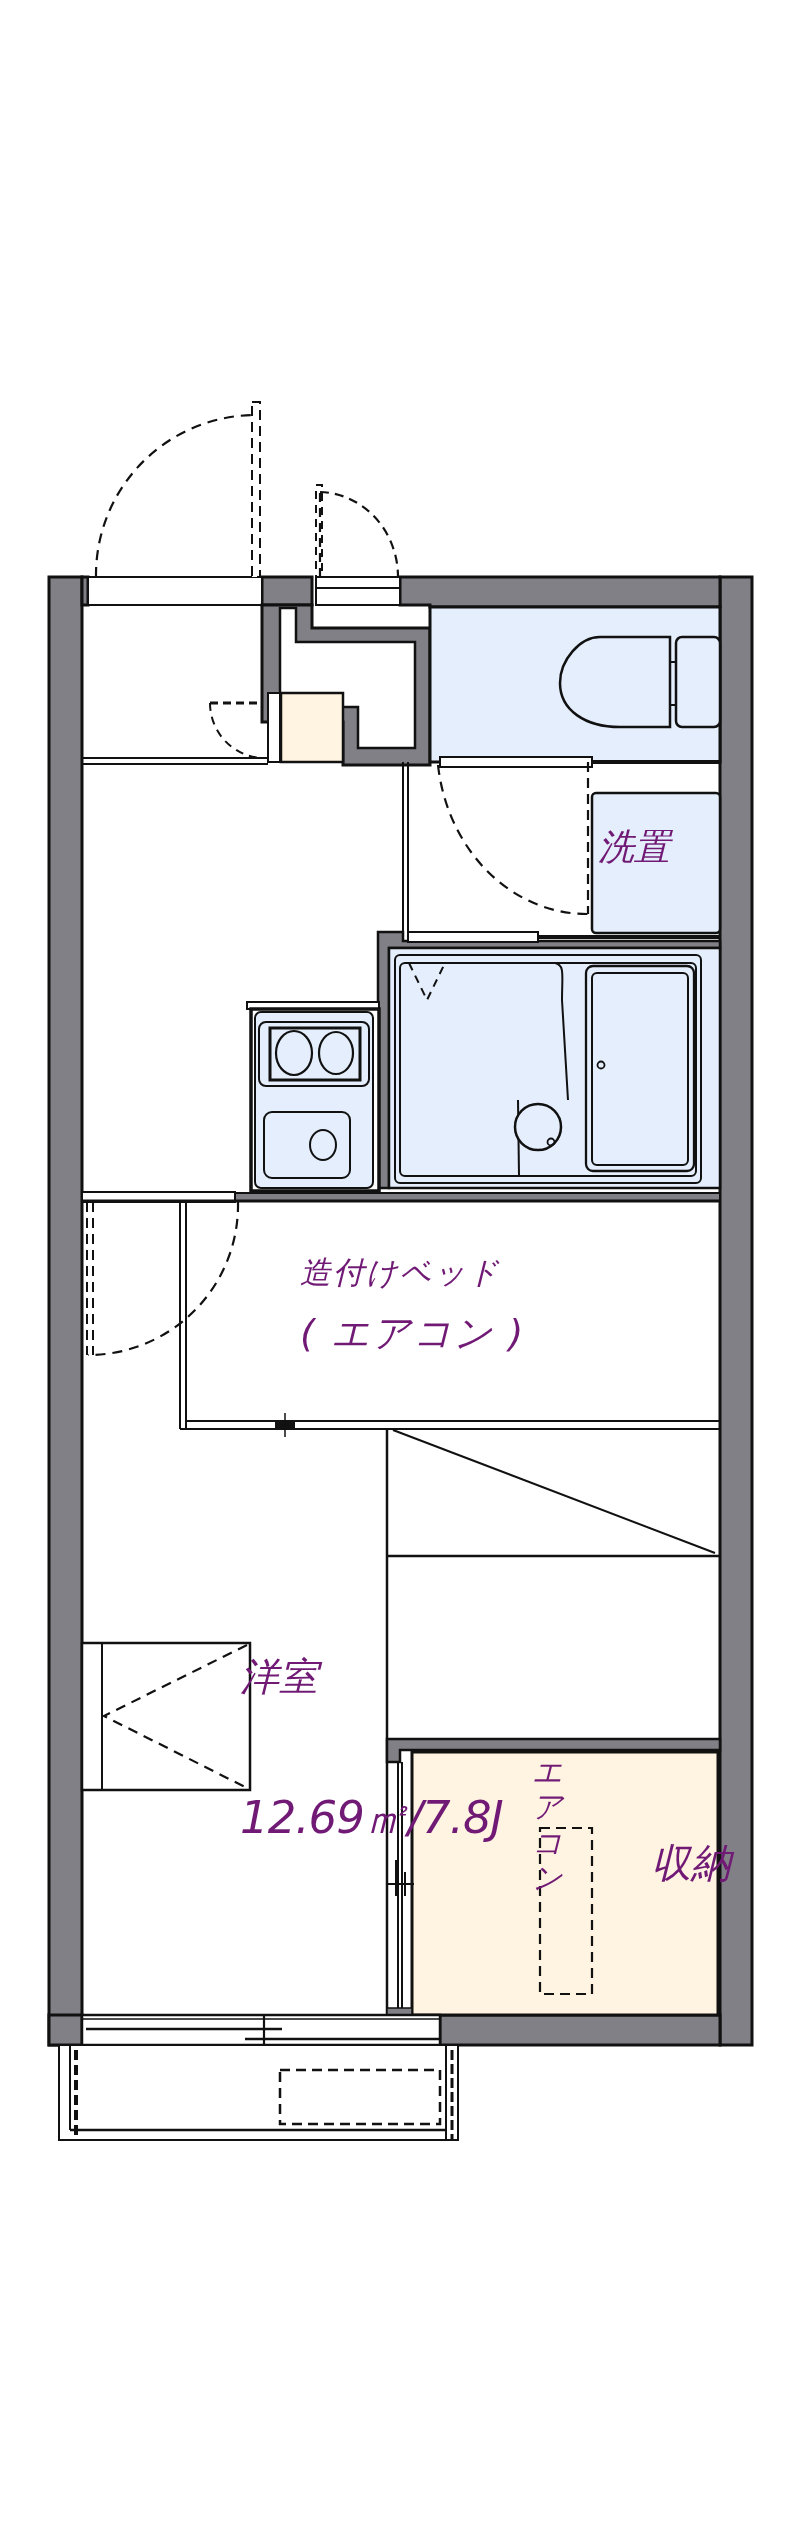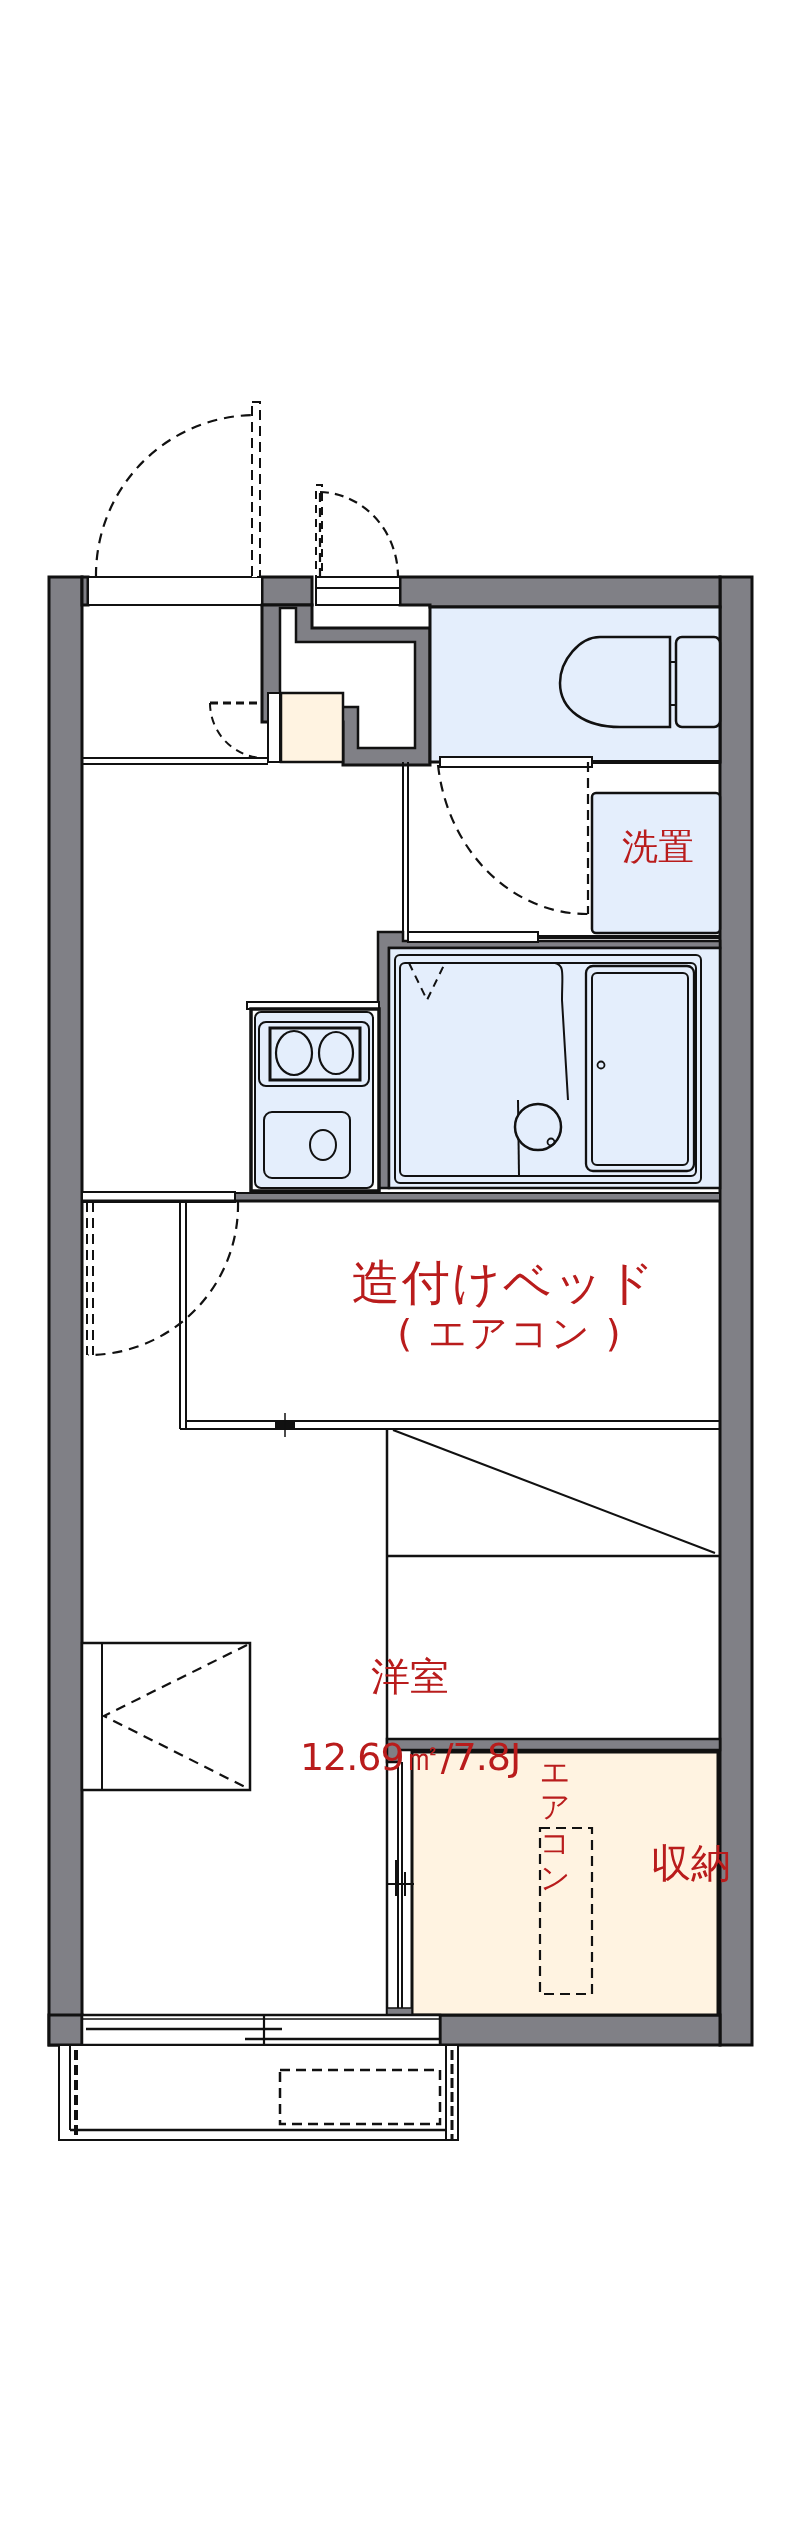--- a/index.html
+++ b/index.html
@@ -1,23 +1,23 @@
 <!DOCTYPE html>
 <html><head>
 <meta charset="utf-8">
 <style>
   html, body { margin:0; padding:0; background:#ffffff; }
   body { width:800px; height:2539px; position:relative; overflow:hidden; font-family:"DejaVu Sans", sans-serif; }
   #plan { position:absolute; left:0; top:0; width:800px; height:2539px; }
-  .lbl { position:absolute; color:#b91c1c; font-family:"DejaVu Sans", sans-serif; white-space:nowrap; text-align:center; line-height:1.15; }
+  .lbl { position:absolute; color:#701a75; font-family:"DejaVu Sans", sans-serif; white-space:nowrap; line-height:1.15;font-style:italic; }
   .lbl-washer { left:598px; top:826px; width:120px; font-size:36px; }
-  .lbl-bed1 { left:294px; top:1255px; width:420px; font-size:48px; letter-spacing:2px; }
+  .lbl-bed1 { left:300px; top:1255px; width:420px; font-size:31px; letter-spacing:2px; }
   .lbl-bed2 { left:300px; top:1312px; width:420px; font-size:38px; letter-spacing:2px; }
   .lbl-room { left:240px; top:1655px; width:340px; font-size:39px; }
-  .lbl-area { left:240px; top:1736px; width:340px; font-size:38px; letter-spacing:-1px; }
+  .lbl-area { left:240px; top:1792px; width:340px; font-size:45px; letter-spacing:-1px; }
   .lbl-ac { left:532px; top:1754px; width:46px; font-size:30px; white-space:normal; line-height:1.18; }
   .lbl-closet { left:615px; top:1835px; width:80px; font-size:40px; white-space:normal; line-height:1.4;margin-left:36px; }
 </style>
 </head>
 <body>
 
 <svg id="plan" viewBox="0 0 800 2539" xmlns="http://www.w3.org/2000/svg">
   <g fill="none" stroke="#111" stroke-width="2.5">
 
     <g fill="#808086" stroke="#111" stroke-width="3">

